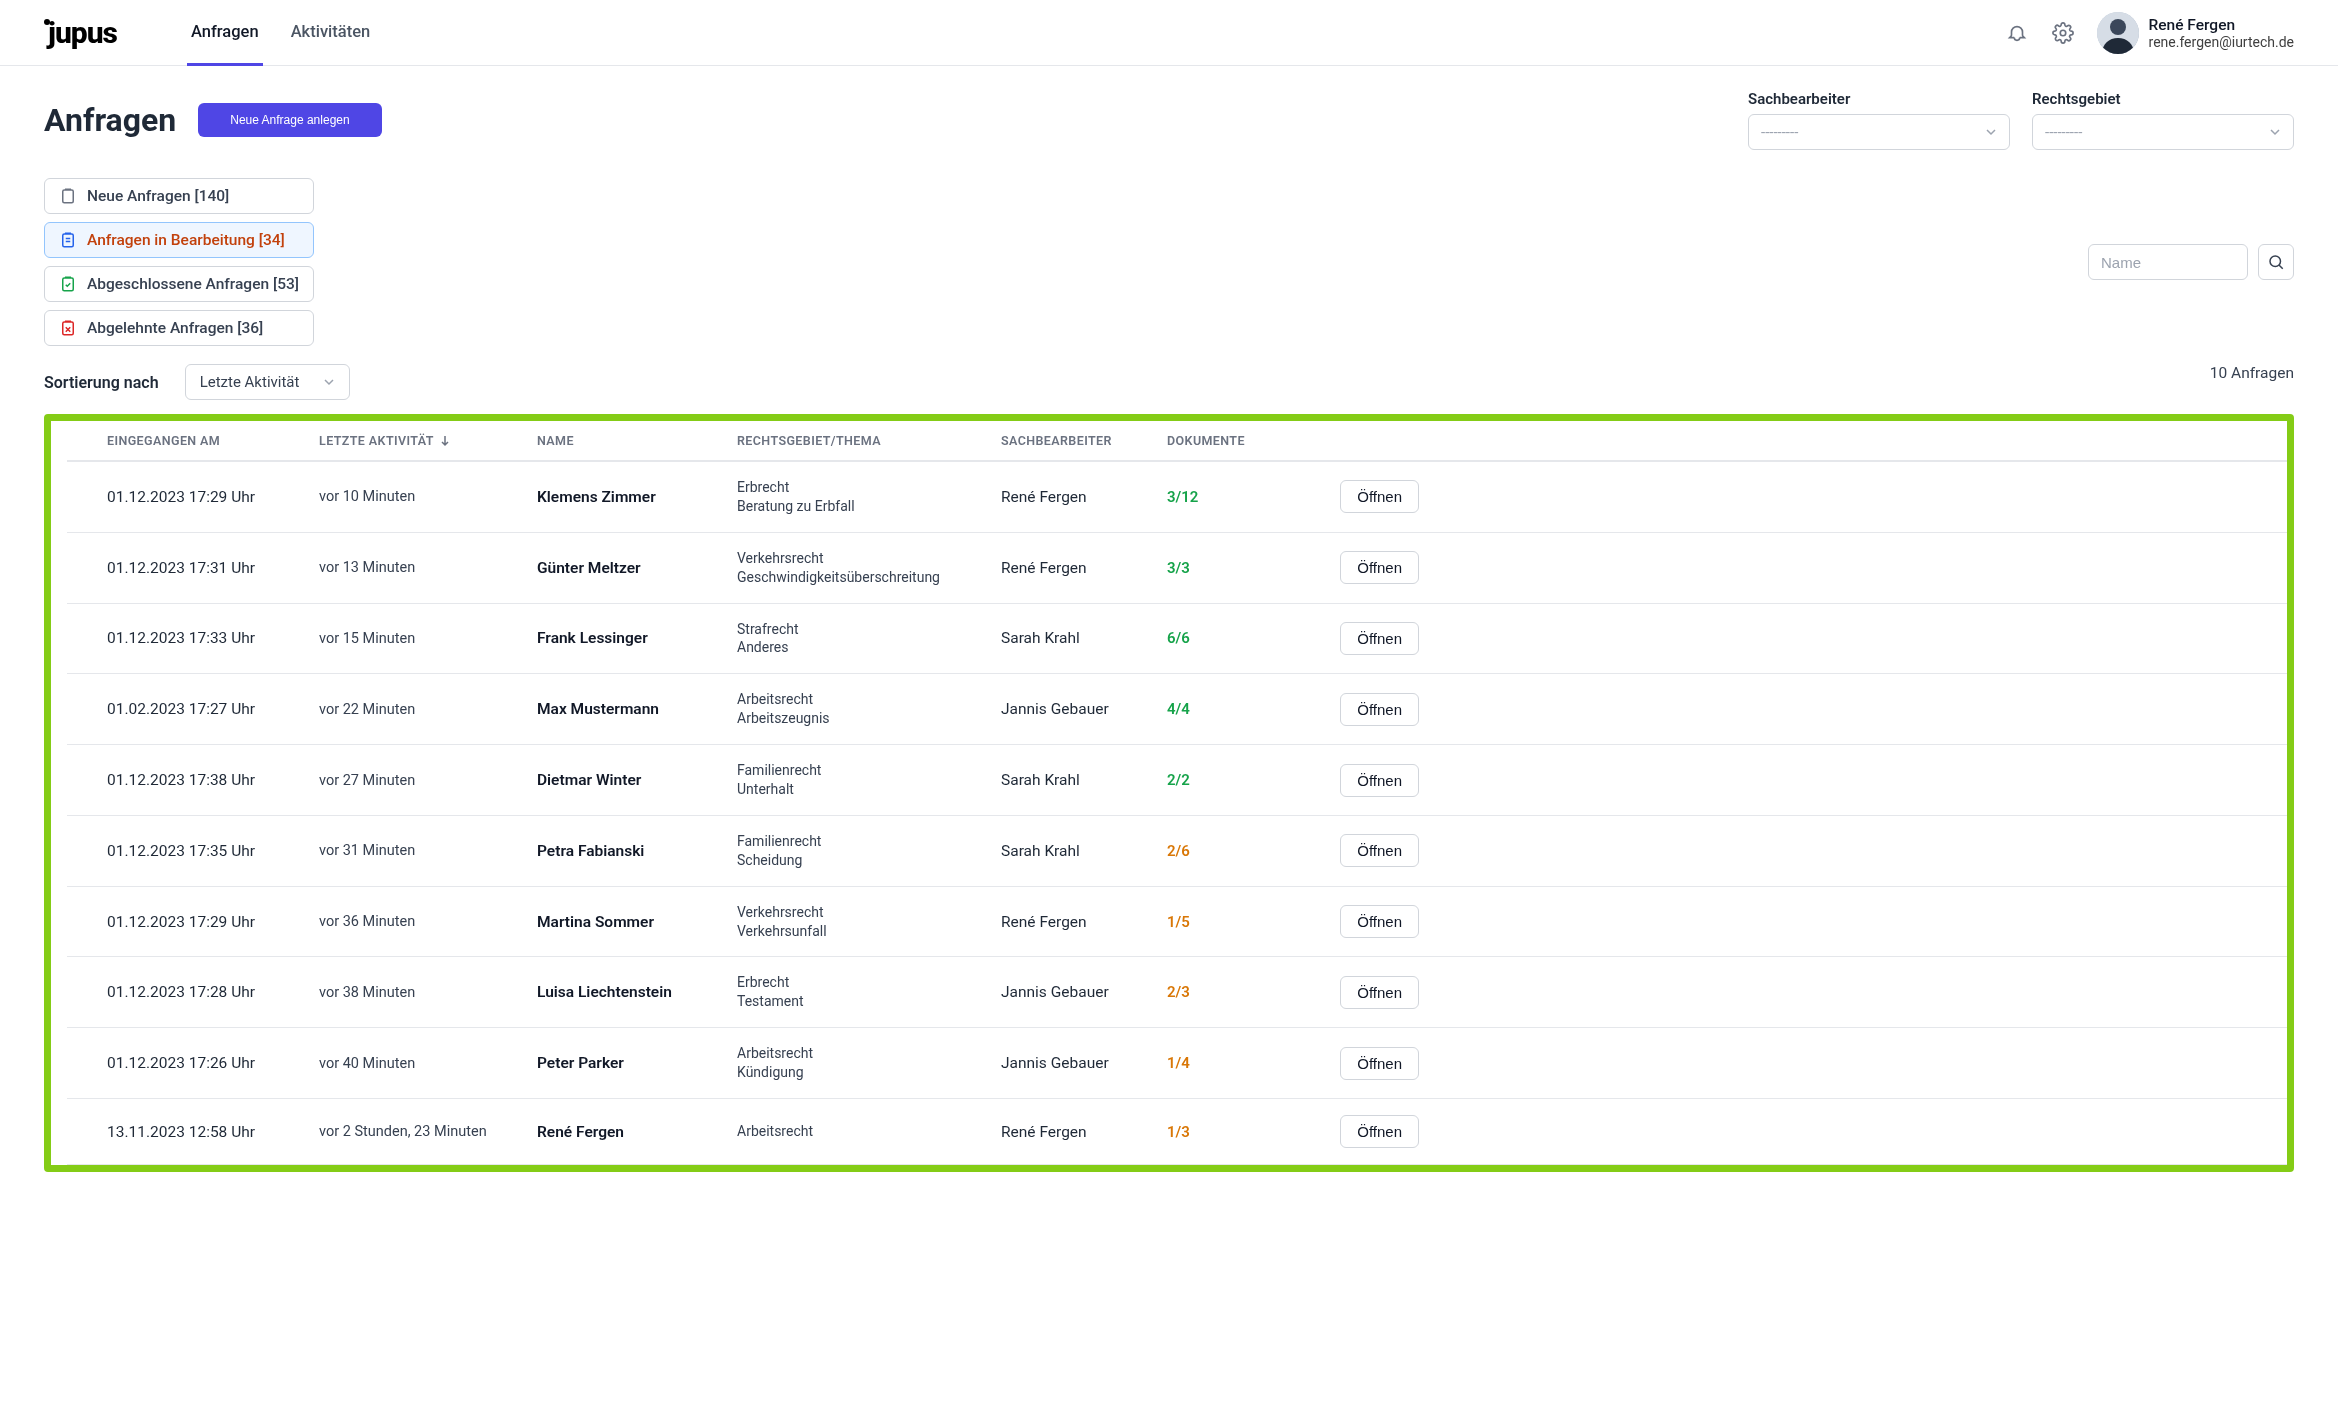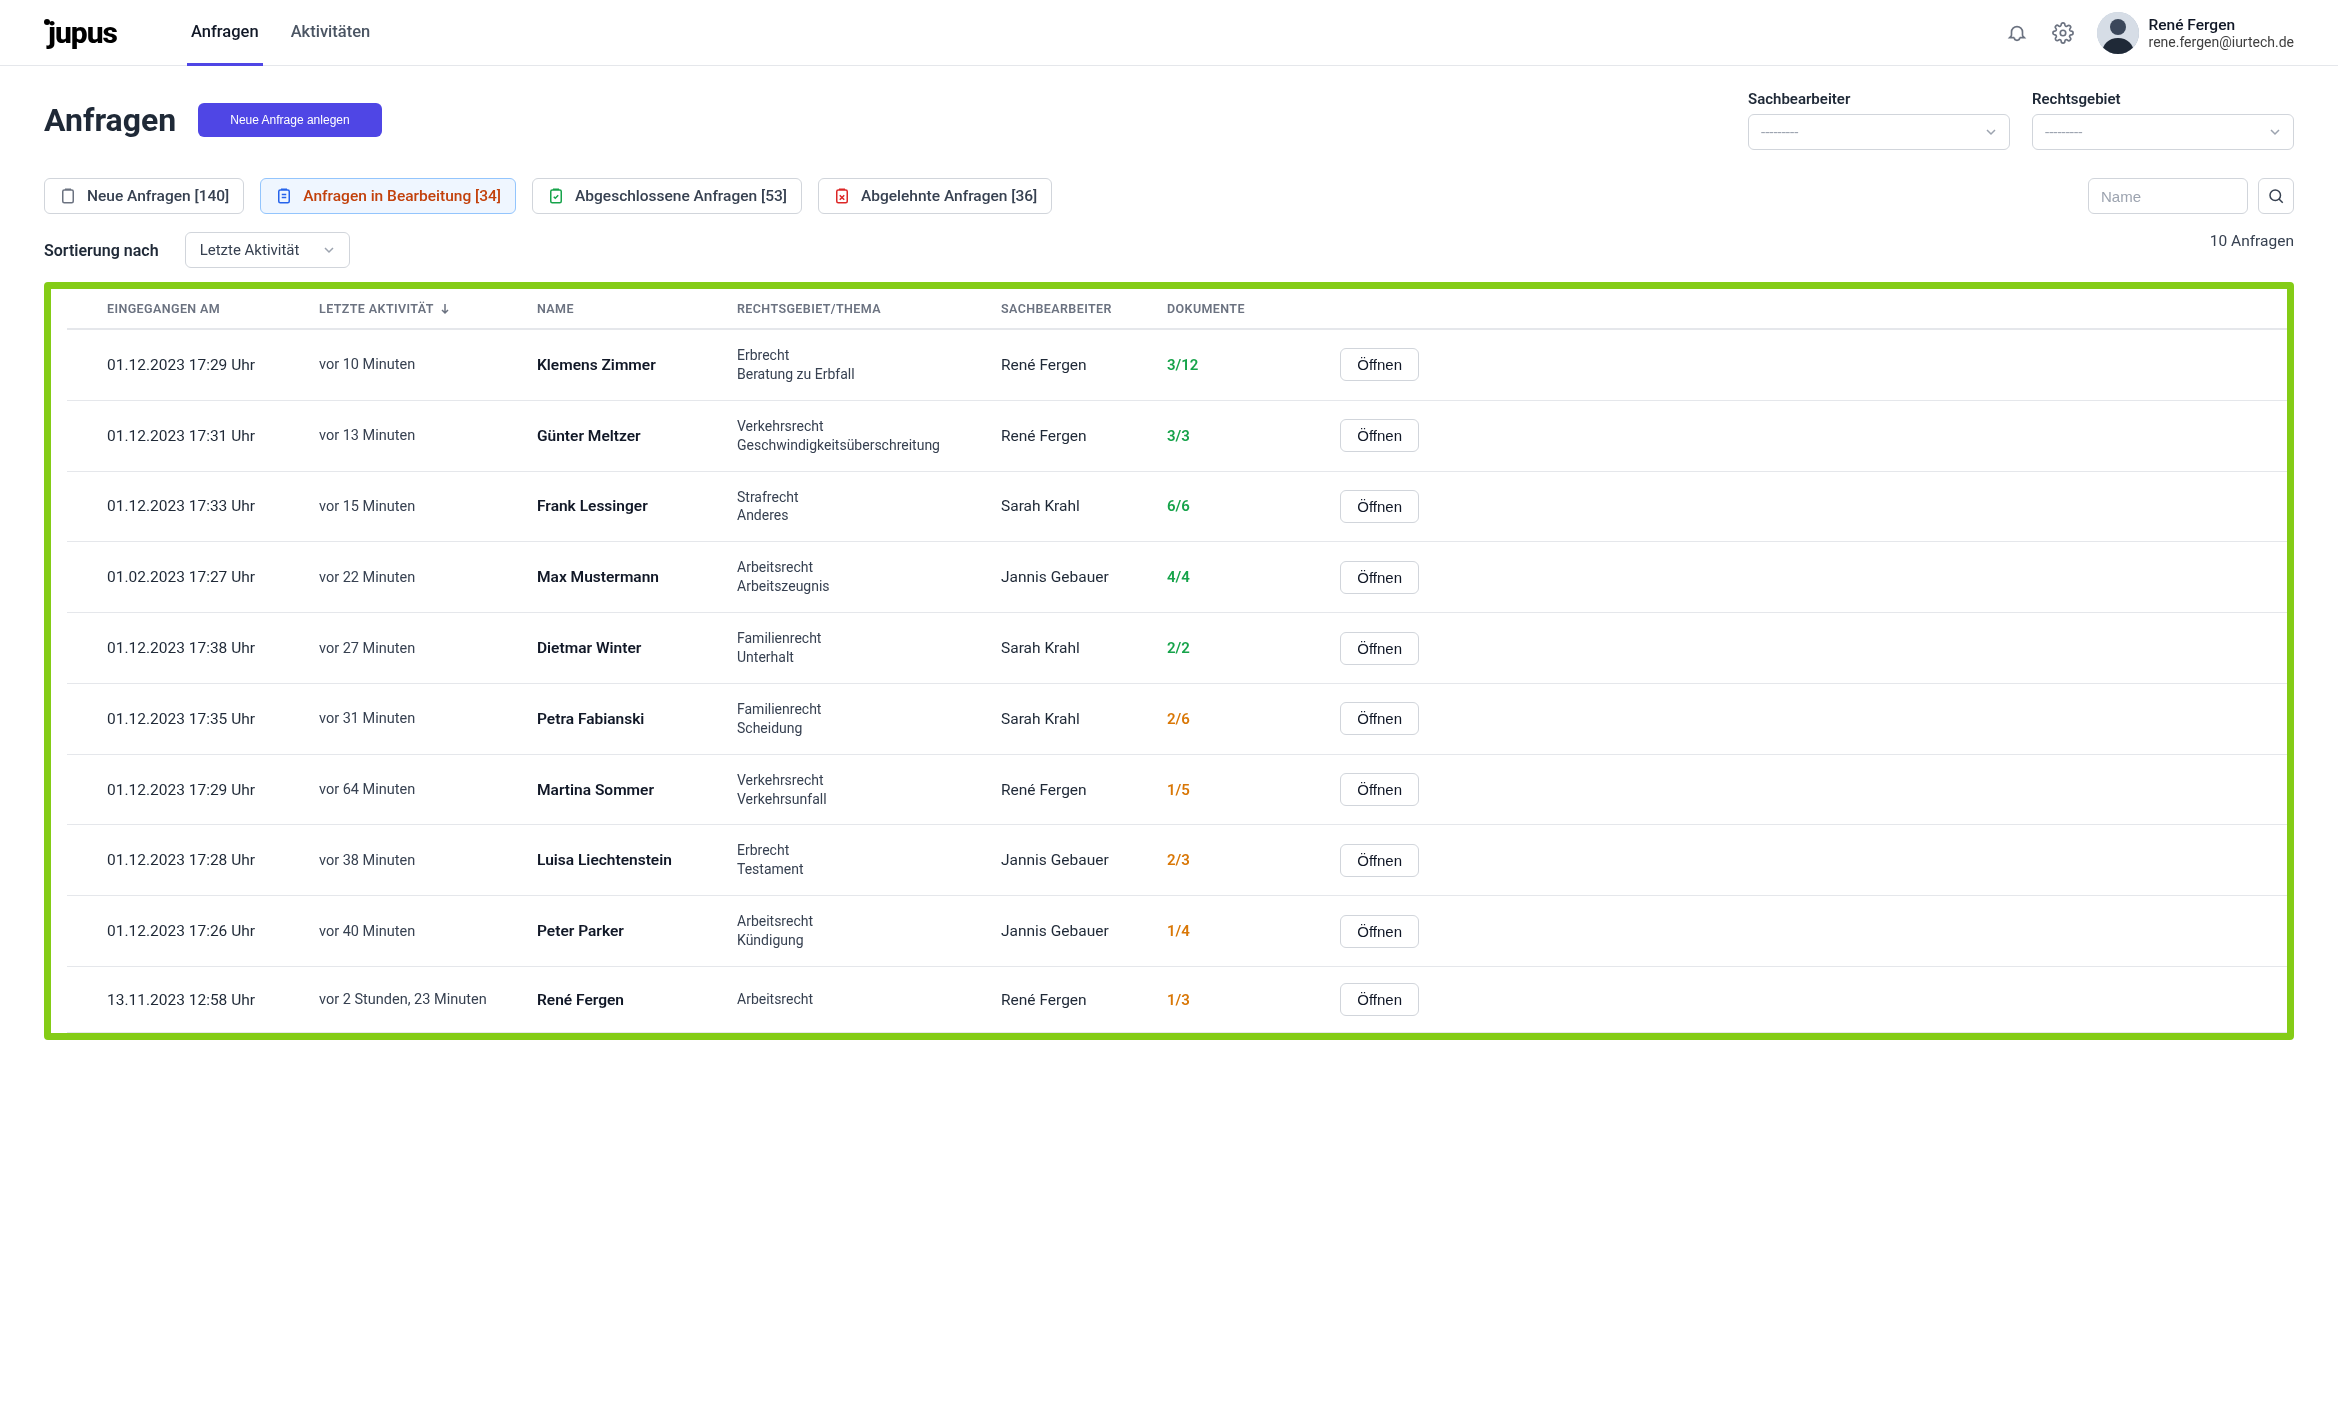--- a/index.html
+++ b/index.html
@@ -79,21 +79,21 @@
     background: #fff;
     padding: 0 12px;
     display: flex; align-items: center; justify-content: space-between;
     color: #9ca3af; font-size: 15px; cursor: pointer;
   }
 
   .tabs-row {
     display: flex; align-items: center; justify-content: space-between;
     margin-bottom: 18px;
   }
-  .status-tabs { display: flex; gap: 16px; }
+  .status-tabs { display: flex; gap: 8px; flex-direction: column; }
   .status-tab {
     display: flex; align-items: center; gap: 10px;
     border: 1px solid #d1d5db; border-radius: 6px;
     padding: 8px 14px; font-size: 15.5px; font-weight: 500;
     color: #374151; background: #fff; cursor: pointer;
   }
   .status-tab.active { background: #eff6ff; border-color: #93c5fd; color: #c2410c; }
   .status-tab .sicon { width: 18px; height: 18px; display: inline-flex; }
   .sicon.grey { color: #6b7280;} .sicon.blue{color:#2563eb;} .sicon.green{color:#16a34a;} .sicon.red{color:#dc2626;}
 
@@ -392,21 +392,21 @@
             <span class="t1">Scheidung</span>
           </div>
     <div class="cell-agent">Sarah Krahl</div>
     <div class="cell-docs docs-amber">2/6</div>
     <div class="cell-action">
       <button class="open-btn">Öffnen</button>
     </div>
         </div>
         <div class="trow">
     <div class="cell-date">01.12.2023 17:29 Uhr</div>
-    <div class="cell-act">vor 64 Minuten</div>
+    <div class="cell-act">vor 36 Minuten</div>
     <div class="cell-name">Martina Sommer</div>
     <div class="cell-topic">
             <span class="t1">Verkehrsrecht</span>
             <span class="t1">Verkehrsunfall</span>
           </div>
     <div class="cell-agent">René Fergen</div>
     <div class="cell-docs docs-amber">1/5</div>
     <div class="cell-action">
       <button class="open-btn">Öffnen</button>
     </div>

